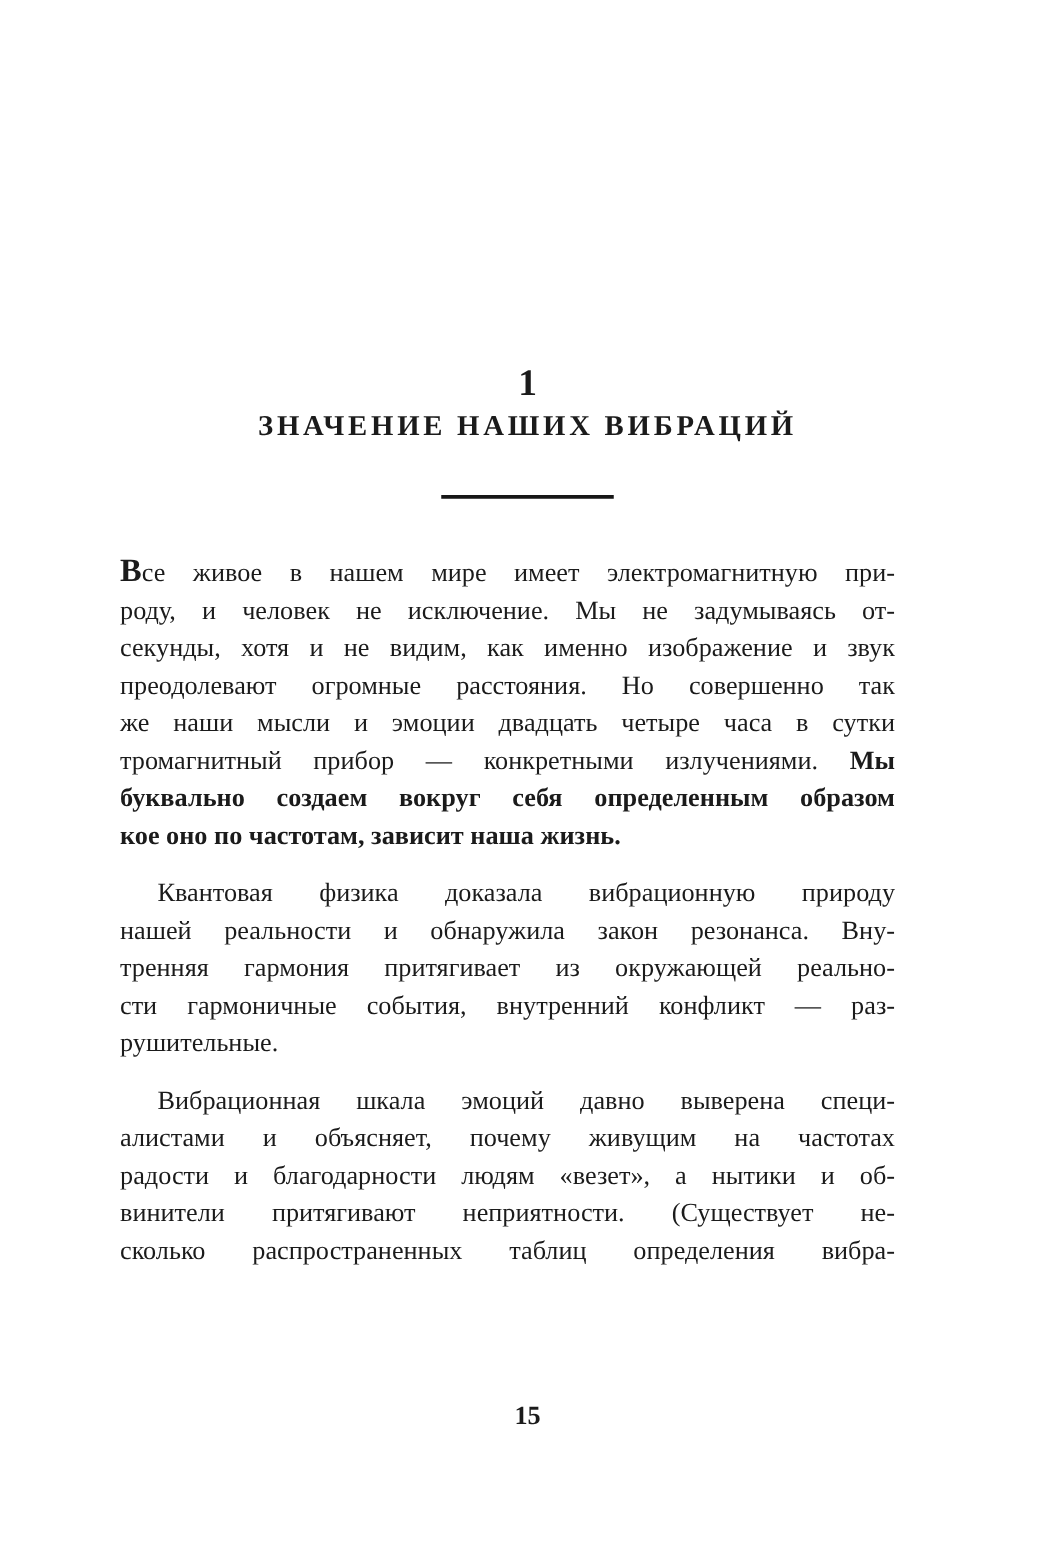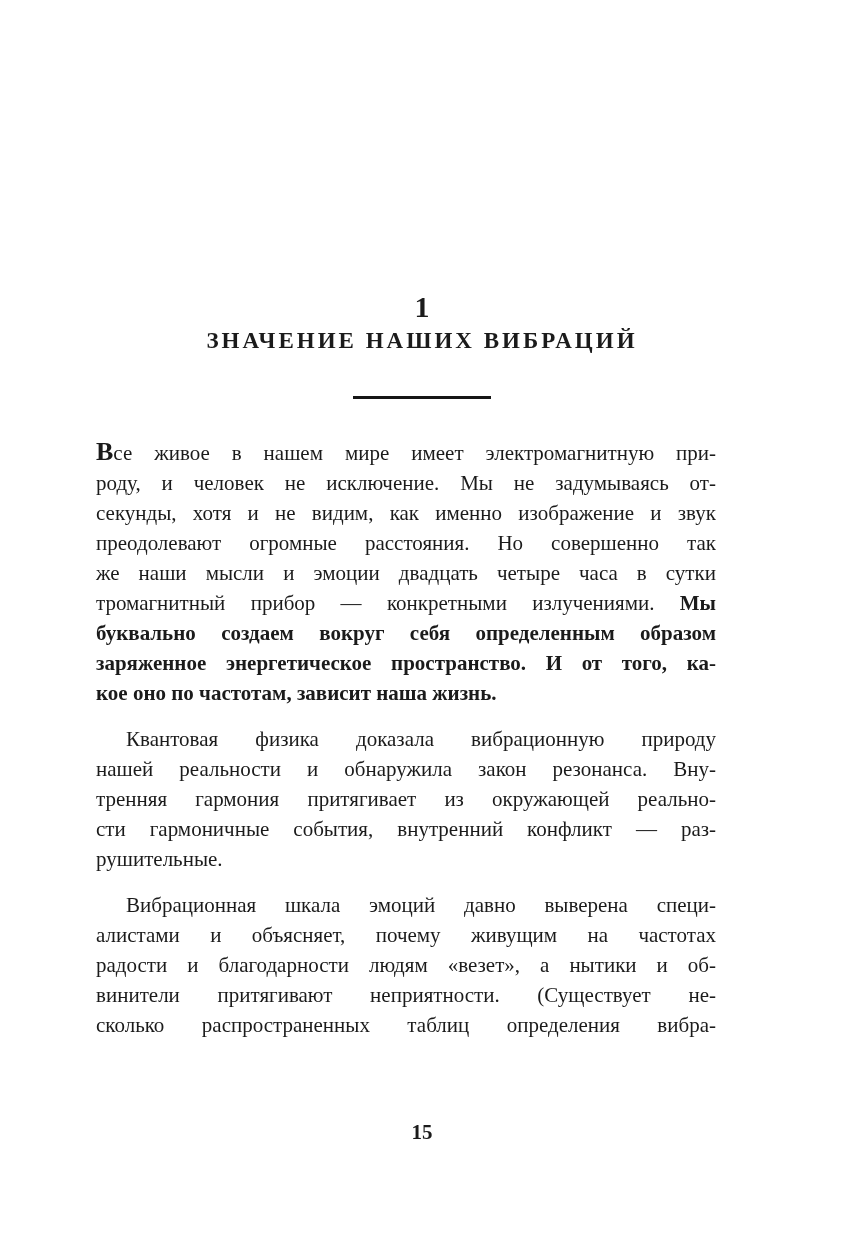--- a/index.html
+++ b/index.html
@@ -46,21 +46,21 @@
   }
   .body-text {
     position: absolute;
     top: 433px;
     left: 96px;
     width: 620px;
     font-size: 21px;
     line-height: 30px;
   }
   .para {
-    margin: 4px 0 16px 0;
+    margin: 9px 0 16px 0;
   }
   .line.just {
     text-align: justify;
     text-align-last: justify;
   }
   .line.left {
     text-align: left;
   }
   .line.indent {
     text-indent: 30px;
@@ -92,21 +92,20 @@
   <div class="divider"></div>
   <div class="body-text">
       <div class="para">
         <div class="line just"><span class="initial">В</span><span>се живое в нашем мире имеет электромагнитную при-</span></div>
         <div class="line just"><span>роду, и человек не исключение. Мы не задумываясь от-</span></div>
         <div class="line just"><span>секунды, хотя и не видим, как именно изображение и звук</span></div>
         <div class="line just"><span>преодолевают огромные расстояния. Но совершенно так</span></div>
         <div class="line just"><span>же наши мысли и эмоции двадцать четыре часа в сутки</span></div>
         <div class="line just"><span>тромагнитный прибор — конкретными излучениями. </span><span class="b">Мы</span></div>
         <div class="line just"><span class="b">буквально создаем вокруг себя определенным образом</span></div>
-        <div class="line just"><span class="b">заряженное энергетическое пространство. И от того, ка-</span></div>
         <div class="line left"><span class="b">кое оно по частотам, зависит наша жизнь.</span></div>
       </div>
       <div class="para">
         <div class="line just indent"><span>Квантовая физика доказала вибрационную природу</span></div>
         <div class="line just"><span>нашей реальности и обнаружила закон резонанса. Вну-</span></div>
         <div class="line just"><span>тренняя гармония притягивает из окружающей реально-</span></div>
         <div class="line just"><span>сти гармоничные события, внутренний конфликт — раз-</span></div>
         <div class="line left"><span>рушительные.</span></div>
       </div>
       <div class="para">

